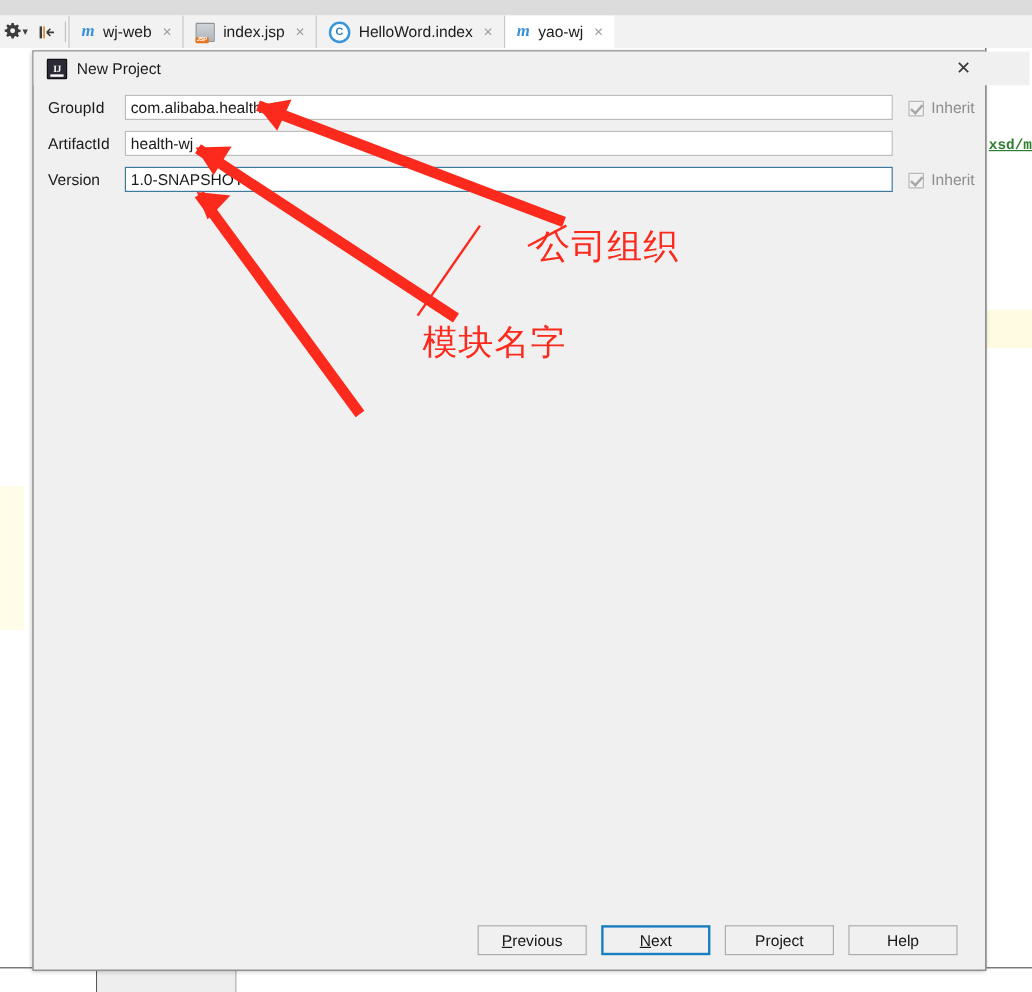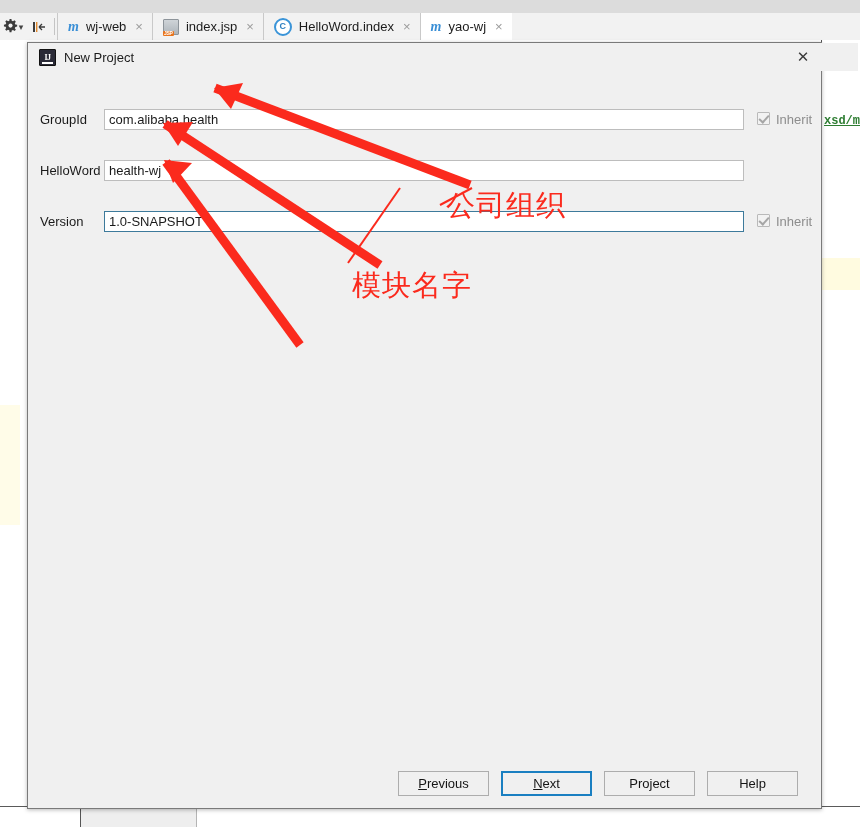--- a/index.html
+++ b/index.html
@@ -97,35 +97,35 @@
     content:"";position:absolute;left:2px;right:2px;bottom:1px;height:2px;background:#fff;
   }
   .dlg-title-text{font-size:13px;color:#1b1b1b;}
   .dlg-close{
     position:absolute;right:0;top:0;width:36px;height:28px;
     display:flex;align-items:center;justify-content:center;
     font-size:15px;color:#3a3a3a;cursor:default;
   }
 
   .form{position:absolute;left:0;top:36px;width:793px;}
-  .form-row{display:flex;align-items:center;height:21px;margin-bottom:9px;margin-top:30px;}
+  .form-row{display:flex;align-items:center;height:21px;margin-bottom:9px;}
   .form-row .lbl{
     width:76px;padding-left:12px;box-sizing:border-box;
     font-size:13px;color:#1a1a1a;
   }
   .field{
     height:21px;box-sizing:border-box;
     background:#ffffff;border:1px solid #bdbdbd;
     padding:0 4px;font-size:13px;color:#1a1a1a;
     display:flex;align-items:center;
     width:640px;
   }
   .field.focused{border:1px solid #3d7a9b;}
   .inherit{
-    display:flex;align-items:flex-start;gap:6px;margin-left:13px;
+    display:flex;align-items:flex-end;gap:6px;margin-left:13px;
     font-size:13px;color:#8d8d8d;
   }
   .cbx{
     width:13px;height:13px;box-sizing:border-box;
     background:#f2f2f2;border:1px solid #b9b9b9;border-radius:1px;
     position:relative;
   }
   .cbx.checked::after{
     content:"";position:absolute;left:3px;top:0px;width:4px;height:8px;
     border:solid #a6a6a6;border-width:0 2px 2px 0;transform:rotate(42deg);
@@ -227,21 +227,21 @@
     <div class="form-row">
       <span class="lbl">GroupId</span>
       <div class="field" placeholder="">com.alibaba.health</div>
       <div class="inherit">
         <span class="cbx checked"></span>
         <span>Inherit</span>
       </div>
     </div>
 
     <div class="form-row">
-      <span class="lbl">HelloWord</span>
+      <span class="lbl">ArtifactId</span>
       <div class="field" placeholder="">health-wj</div>
       <div class="inherit spacer">
         <span class="cbx"></span>
         <span>Inherit</span>
       </div>
     </div>
 
     <div class="form-row">
       <span class="lbl">Version</span>
       <div class="field focused" placeholder="">1.0-SNAPSHOT</div>

